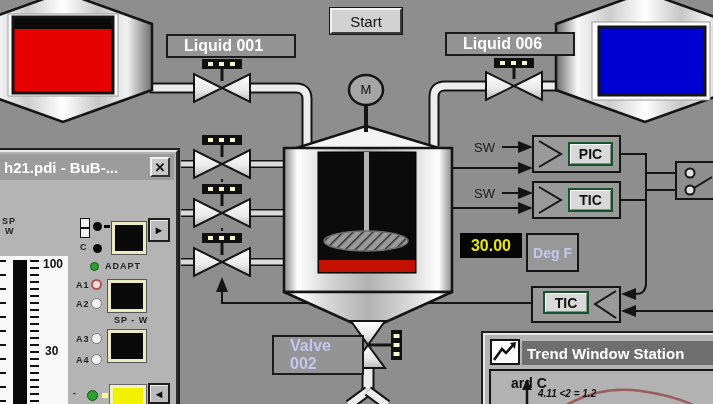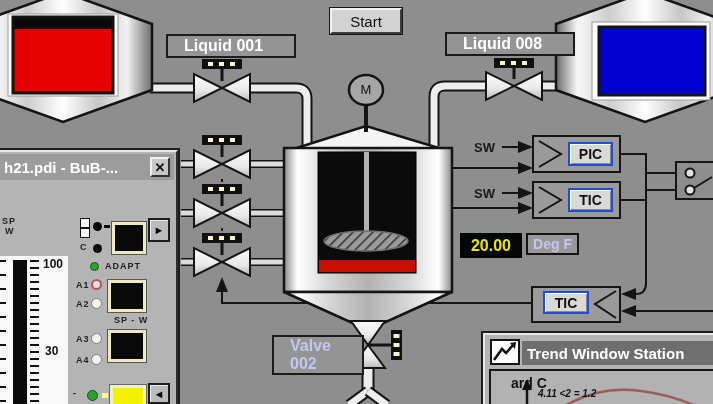--- a/index.html
+++ b/index.html
@@ -23,25 +23,25 @@
   .act{fill:#101010;}
   .actmark{fill:#f8f8d0;}
   
   .tag{border:2px solid #1b1b1b;background:#949494;color:#fff;font-weight:bold;
        font-size:16px;display:flex;align-items:center;padding-left:16px;box-sizing:border-box;}
   .tag.lav{color:#c6c6ee;}
   .btn3d{background:#d2d2d2;border-top:2px solid #f2f2f2;border-left:2px solid #f2f2f2;
          border-right:2px solid #3c3c3c;border-bottom:2px solid #3c3c3c;
          box-shadow:0 0 0 1px #161616;display:flex;align-items:center;justify-content:center;
          font-size:15px;color:#111;box-sizing:border-box;}
-  .blockbtn{background:#d9d9d9;border:2px solid #1d4ed8;
+  .blockbtn{background:#d9d9d9;border:2px solid #14532d;
             box-shadow:inset 1px 1px 0 #fff,inset -1px -1px 0 #8a8a8a;
             font-weight:bold;font-size:14px;color:#111;display:flex;align-items:center;
             justify-content:center;box-sizing:border-box;z-index:3;}
-  .swlbl{font-weight:bold;font-size:13px;color:#1a1a1a;z-index:3;}
+  .swlbl{font-weight:normal;font-size:13px;color:#1a1a1a;z-index:3;}
   
   .win{background:#b4b4b4;border-top:2px solid #e8e8e8;border-left:2px solid #e8e8e8;
        border-right:2px solid #2c2c2c;border-bottom:2px solid #2c2c2c;
        box-shadow:0 0 0 2px #1d1d1d;box-sizing:border-box;}
   .titlebar{background:#9c9c9c;color:#fff;font-weight:bold;font-size:15px;
             display:flex;align-items:center;padding-left:6px;box-sizing:border-box;}
   .xbtn{background:#c8c8c8;border-top:2px solid #f0f0f0;border-left:2px solid #f0f0f0;
         border-right:2px solid #333;border-bottom:2px solid #333;color:#111;
         font-weight:bold;font-size:13px;display:flex;align-items:center;justify-content:center;
         box-sizing:border-box;}
@@ -263,32 +263,32 @@
     <line x1="366" y1="104" x2="366" y2="132" stroke="#141414" stroke-width="4"></line>
     <ellipse cx="366" cy="90" rx="17" ry="15" fill="#a6a6a6" stroke="#141414" stroke-width="2.5"></ellipse>
   </g>
 </svg>
 
 <div class="abs" style="left:357px;top:82px;width:18px;height:16px;text-align:center;font-size:13px;color:#111;z-index:2;">M</div>
 
 <div class="abs btn3d" style="left:330px;top:8px;width:72px;height:26px;z-index:2;">Start</div>
 
 <div class="abs tag" style="left:166px;top:34px;width:130px;height:24px;z-index:2;">Liquid 001</div>
-<div class="abs tag" style="left:445px;top:32px;width:130px;height:24px;z-index:2;">Liquid 008</div>
+<div class="abs tag" style="left:445px;top:32px;width:130px;height:24px;z-index:2;">Liquid 006</div>
 <div class="abs tag lav" style="left:272px;top:335px;width:92px;height:40px;z-index:2;">Valve 002</div>
 
 <div class="abs swlbl" style="left:474px;top:140px;">SW</div>
 <div class="abs swlbl" style="left:474px;top:186px;">SW</div>
 <div class="abs blockbtn" style="left:568px;top:142px;width:45px;height:24px;">PIC</div>
 <div class="abs blockbtn" style="left:568px;top:188px;width:45px;height:24px;">TIC</div>
 <div class="abs blockbtn" style="left:543px;top:291px;width:46px;height:23px;">TIC</div>
 
 <div class="abs" style="left:460px;top:233px;width:62px;height:25px;background:#050505;color:#e8e800;
-     font-weight:bold;font-size:16px;display:flex;align-items:center;justify-content:center;z-index:2;">20.00</div>
-<div class="abs" style="left:526px;top:233px;width:53px;height:22px;background:#989898;border:2px solid #141414;
+     font-weight:bold;font-size:16px;display:flex;align-items:center;justify-content:center;z-index:2;">30.00</div>
+<div class="abs" style="left:526px;top:233px;width:53px;height:39px;background:#989898;border:2px solid #141414;
      color:#c6c6ee;font-weight:bold;font-size:14px;display:flex;align-items:center;justify-content:center;
      box-sizing:border-box;z-index:2;">Deg F</div>
 
 <div class="abs win" style="left:-6px;top:150px;width:184px;height:268px;z-index:4;">
   <div class="titlebar abs" style="left:2px;top:2px;width:176px;height:26px;">
     <span>h21.pdi - BuB-...</span>
   </div>
   <div class="xbtn abs" style="left:154px;top:5px;width:20px;height:20px;">
     <span>✕</span>
   </div>

